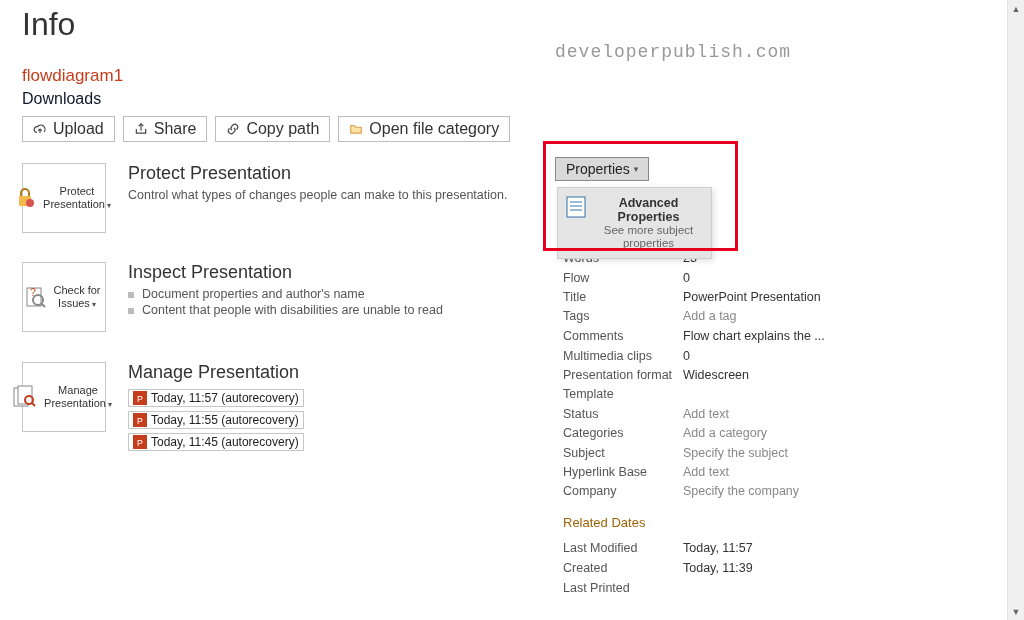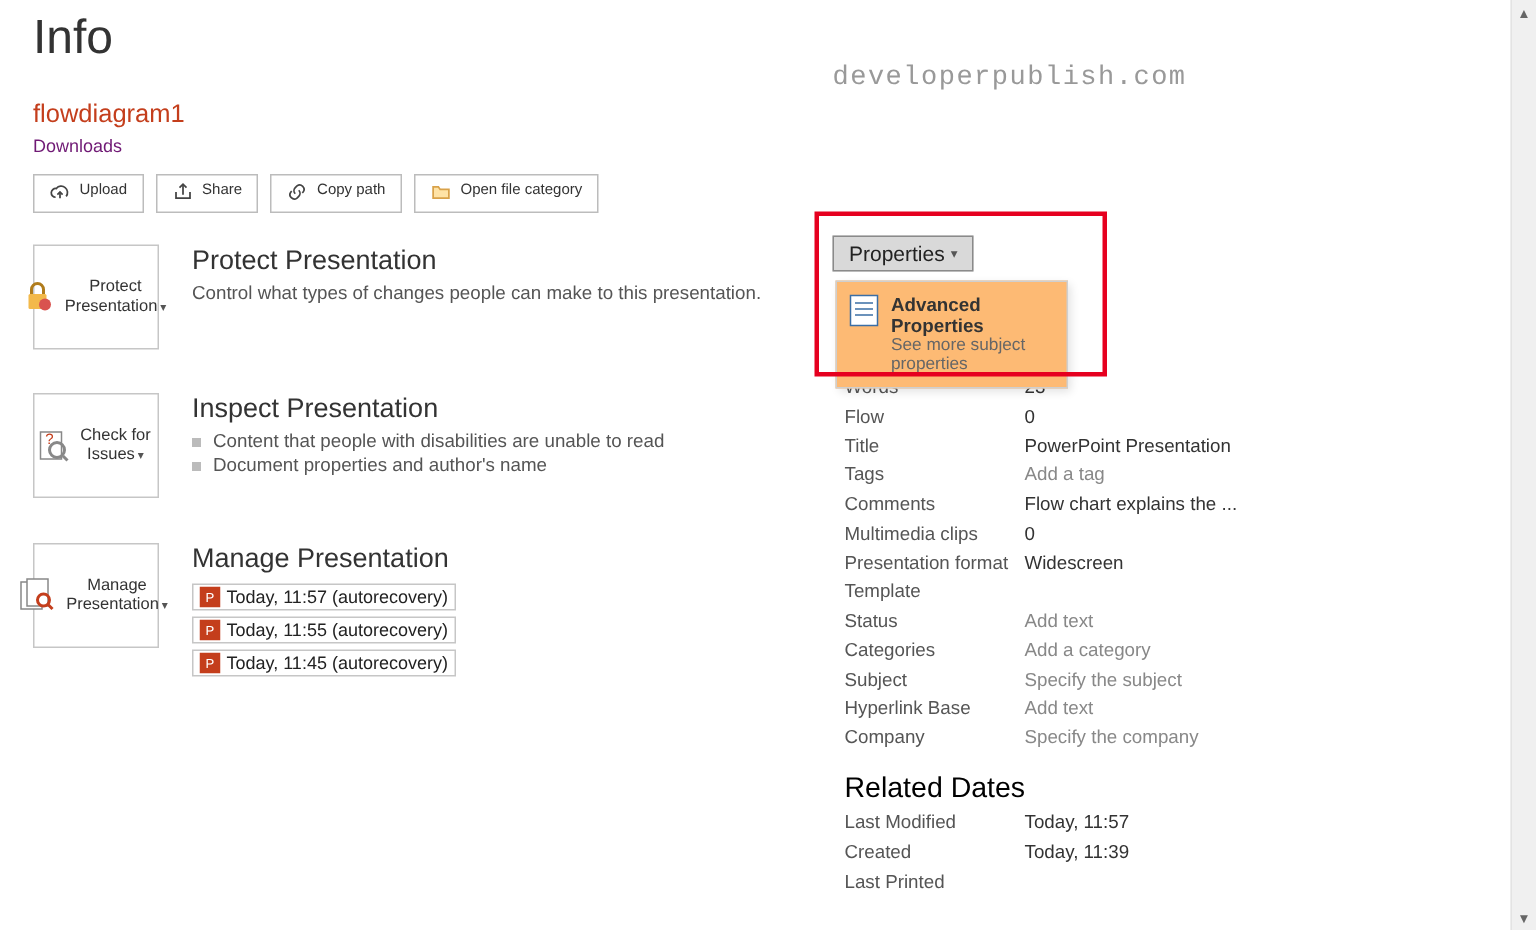--- a/index.html
+++ b/index.html
@@ -37,38 +37,38 @@
     position: absolute;
     top: 66px;
     left: 22px;
     font-size: 17px;
     color: #c43e1c;
   }
   .filelocation {
     position: absolute;
     top: 90px;
     left: 22px;
-    font-size: 12px;
-    color: #701a75;
+    font-size: 16px;
+    color: #0f172a;
   }
   .action-row {
     position: absolute;
     top: 116px;
     left: 22px;
     display: flex;
     gap: 8px;
   }
   .action-btn {
     display: flex;
-    align-items: flex-start;
+    align-items: center;
     gap: 6px;
     border: 1px solid #bcbcbc;
     background: #fff;
     padding: 4px 10px;
-    font-size: 10px;
+    font-size: 16px;
     color: #333;
     cursor: pointer;
     height: 26px;
   }
   .action-btn svg, .action-btn .glyph { width: 14px; height: 14px; flex-shrink:0; }
   .tile-row {
     position: absolute;
     left: 22px;
     display: flex;
     gap: 22px;
@@ -134,47 +134,48 @@
     font-size: 14px;
     color: #222;
     cursor: pointer;
   }
   .prop-drop .caret { font-size: 9px; color:#555;}
   .adv-popup {
     position: absolute;
     top: 30px;
     left: 2px;
     width: 155px;
-    background: #fdba74;
+    background: #e5e5e5;
     border: 1px solid #cfcfcf;
     box-shadow: 2px 2px 6px rgba(0,0,0,0.12);
     padding: 8px 8px 8px 8px;
     display: flex;
     gap: 8px;
     z-index: 10;
+    text-align: center;
   }
   .adv-popup .aicon { width:20px; flex-shrink:0; }
   .adv-popup .atitle { font-size:12.5px; font-weight:600; color:#333;}
   .adv-popup .asub { font-size:11.5px; color:#666; line-height:1.15;}
   .highlight-box {
     position: absolute;
     top: -16px;
     left: -12px;
     width: 195px;
     height: 110px;
     border: 3px solid #e6001f;
     pointer-events: none;
     z-index: 11;
   }
   .kv { position: absolute; left: 8px; display:flex; font-size:12.5px; }
   .kv .k { width: 120px; color:#555; }
   .kv .v { color:#333; }
   .kv .v.mute { color:#888; }
   .section-title {
-    position: absolute; left:8px; font-size:19px; color:#000000;
+    position: absolute; left:8px; font-size:13px; color:#a16207;
   }
   
   .scrollbar {
     position: absolute;
     top: 0;
     right: 0;
     width: 17px;
     height: 620px;
     background: #f0f0f0;
     display:flex; flex-direction:column; justify-content:space-between;
@@ -257,25 +258,25 @@
     <div class="tlabel">
       <span>Check for</span><br>
       <span class="tcaret">Issues</span>
     </div>
   </div>
   <div>
     <div class="section-head">Inspect Presentation</div>
     <div class="bullets">
       <div class="b">
           <div class="sq"></div>
-          <span>Content that people with disabilities are unable to read</span>
+          <span>Document properties and author's name</span>
         </div>
       <div class="b">
           <div class="sq"></div>
-          <span>Document properties and author's name</span>
+          <span>Content that people with disabilities are unable to read</span>
         </div>
     </div>
   </div>
 </div>
 
 <div class="tile-row r3">
   <div class="tile">
     <div class="ticon">
       <svg width="26" height="24" viewBox="0 0 26 24">
           <rect x="2" y="3" width="14" height="18" fill="#fff" stroke="#888"></rect>

